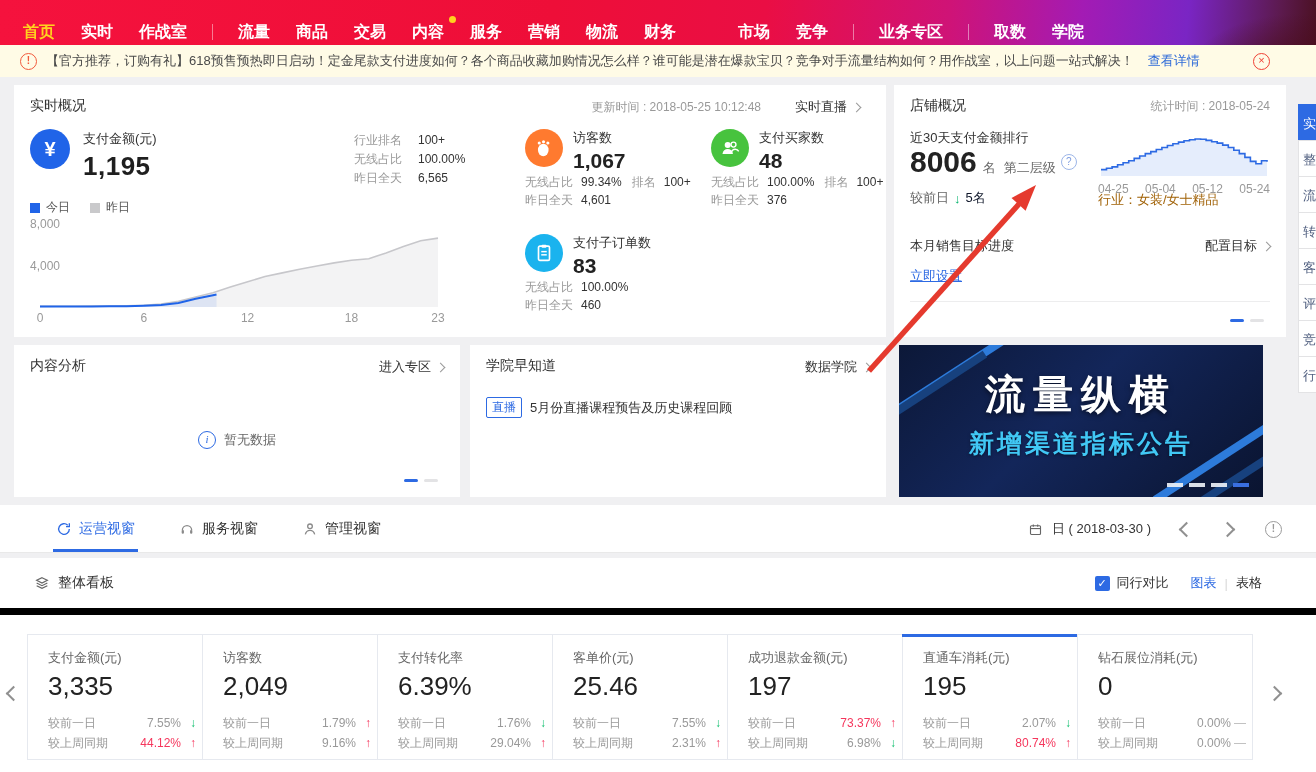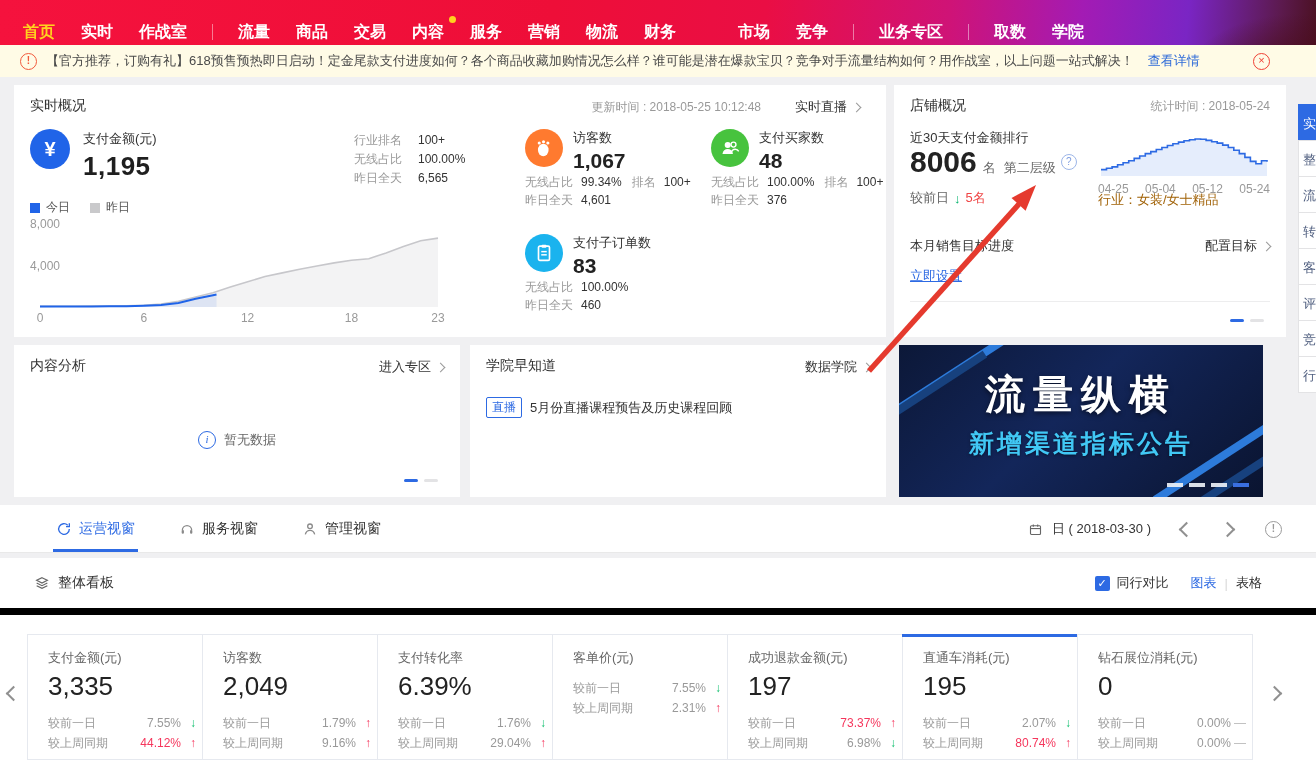--- a/index.html
+++ b/index.html
@@ -74,21 +74,21 @@
   
   .shop-rank-label{position:absolute;left:16px;top:44px;font-size:13px;color:#333;}
   .shop-rank{position:absolute;left:16px;top:60px;display:flex;align-items:baseline;}
   .rank-val{font-size:30px;font-weight:700;color:#222;}
   .rank-unit{font-size:13px;color:#666;margin-left:6px;}
   .rank-level{font-size:13px;color:#666;margin-left:8px;}
   .q-ic{width:14px;height:14px;border:1px solid #9db6e8;border-radius:50%;color:#7d9ce0;font-size:10px;
     line-height:13px;text-align:center;margin-left:5px;align-self:center;cursor:pointer;}
   .shop-delta{position:absolute;left:16px;top:104px;font-size:13px;color:#666;display:flex;align-items:center;gap:5px;}
   .delta-arrow{color:#00b36b;font-weight:700;}
-  .delta-val{color:#ef4444;}
+  .delta-val{color:#0f172a;}
   #shop-trend{position:absolute;left:204px;top:46px;width:172px;}
   #shop-xl{display:flex;justify-content:space-between;font-size:12px;color:#999;margin-top:1px;}
   .shop-industry{position:absolute;left:204px;top:106px;font-size:13px;color:#a16207;}
   .shop-goal{position:absolute;left:16px;top:152px;font-size:13px;color:#333;}
   .shop-goal-link{top:152px;}
   .shop-setup{position:absolute;left:16px;top:182px;font-size:13px;color:#2d6ae3;text-decoration:underline;cursor:pointer;}
   .shop-div{position:absolute;left:16px;right:16px;top:216px;height:1px;background:#ededee;}
   .dots{display:flex;gap:6px;}
   .dash{width:14px;height:3px;background:#e3e3e5;border-radius:1.5px;cursor:pointer;}
   .dash.on{background:#2d6ae3;}
@@ -505,20 +505,21 @@
           </div>
           <div class="c-row">
             <span class="c-k">较上周同期</span>
             <span class="c-v ">29.04%</span>
             <span class="c-a up">↑</span>
           </div>
         </div>
       </div>
       <div class="card">
         <div class="c-label">客单价(元)</div>
+        <div class="c-value">25.46</div>
         <div class="c-rows">
           <div class="c-row">
             <span class="c-k">较前一日</span>
             <span class="c-v ">7.55%</span>
             <span class="c-a down">↓</span>
           </div>
           <div class="c-row">
             <span class="c-k">较上周同期</span>
             <span class="c-v ">2.31%</span>
             <span class="c-a up">↑</span>

